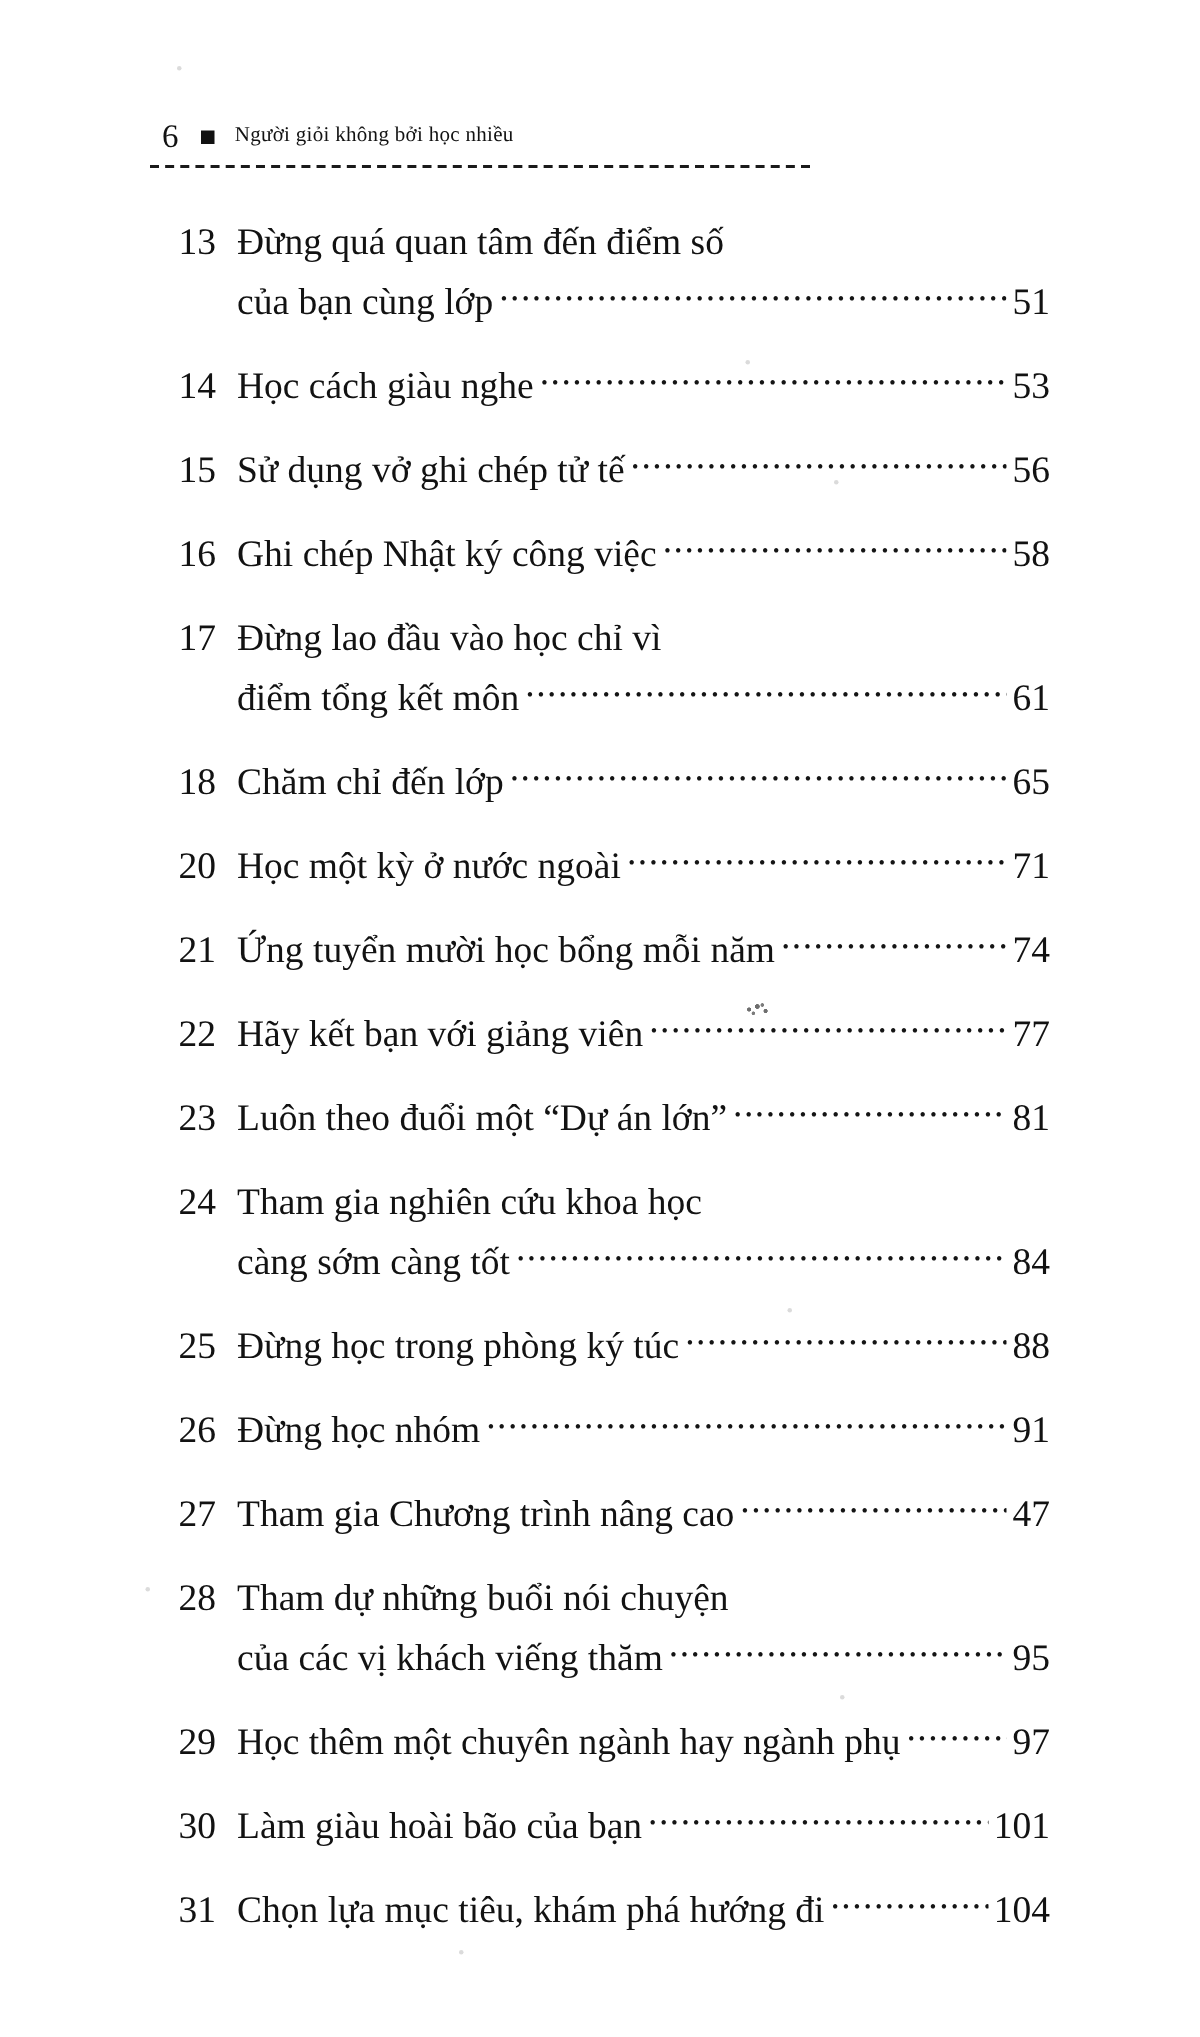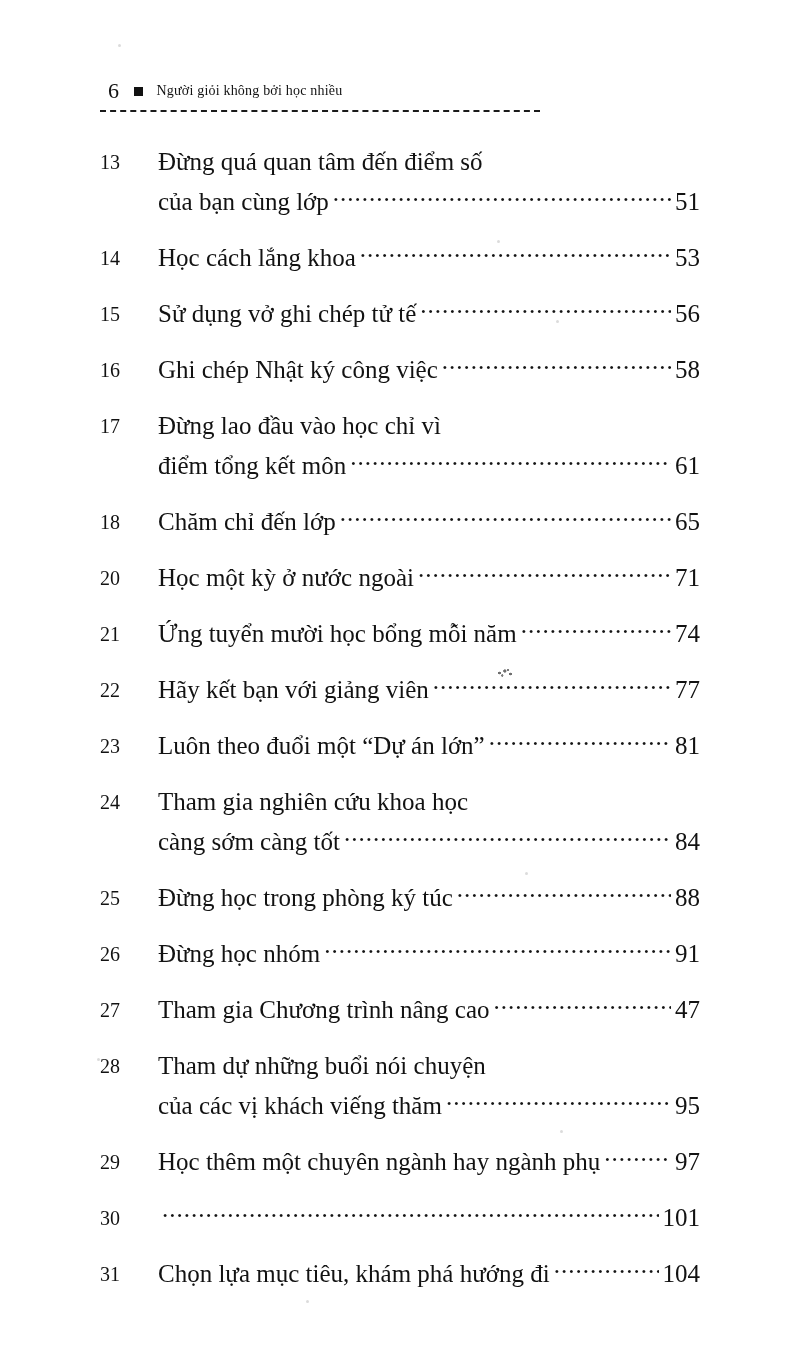--- a/index.html
+++ b/index.html
@@ -56,22 +56,22 @@
     margin-top: 30px;
   }
   .toc-entry {
     display: flex;
     align-items: flex-start;
     margin-bottom: 16px;
   }
   .num {
     width: 58px;
     flex: 0 0 58px;
-    text-align: left;
-    font-size: 20px;
+    text-align: right;
+    font-size: 25px;
     line-height: 40px;
     padding-right: 14px;
     box-sizing: border-box;
   }
   .body {
     flex: 1 1 auto;
     min-width: 0;
   }
   .line {
     display: flex;
@@ -151,21 +151,21 @@
             <span class="txt">của bạn cùng lớp</span>
             <span class="leader"></span>
             <span class="pg">51</span>
           </div>
         </div>
       </div>
       <div class="toc-entry">
         <div class="num">14</div>
         <div class="body">
           <div class="line">
-            <span class="txt">Học cách lắng khoa</span>
+            <span class="txt">Học cách giàu nghe</span>
             <span class="leader"></span>
             <span class="pg">53</span>
           </div>
         </div>
       </div>
       <div class="toc-entry">
         <div class="num">15</div>
         <div class="body">
           <div class="line">
             <span class="txt">Sử dụng vở ghi chép tử tế</span>
@@ -310,20 +310,21 @@
             <span class="txt">Học thêm một chuyên ngành hay ngành phụ</span>
             <span class="leader"></span>
             <span class="pg">97</span>
           </div>
         </div>
       </div>
       <div class="toc-entry">
         <div class="num">30</div>
         <div class="body">
           <div class="line">
+            <span class="txt">Làm giàu hoài bão của bạn</span>
             <span class="leader"></span>
             <span class="pg">101</span>
           </div>
         </div>
       </div>
       <div class="toc-entry">
         <div class="num">31</div>
         <div class="body">
           <div class="line">
             <span class="txt">Chọn lựa mục tiêu, khám phá hướng đi</span>

